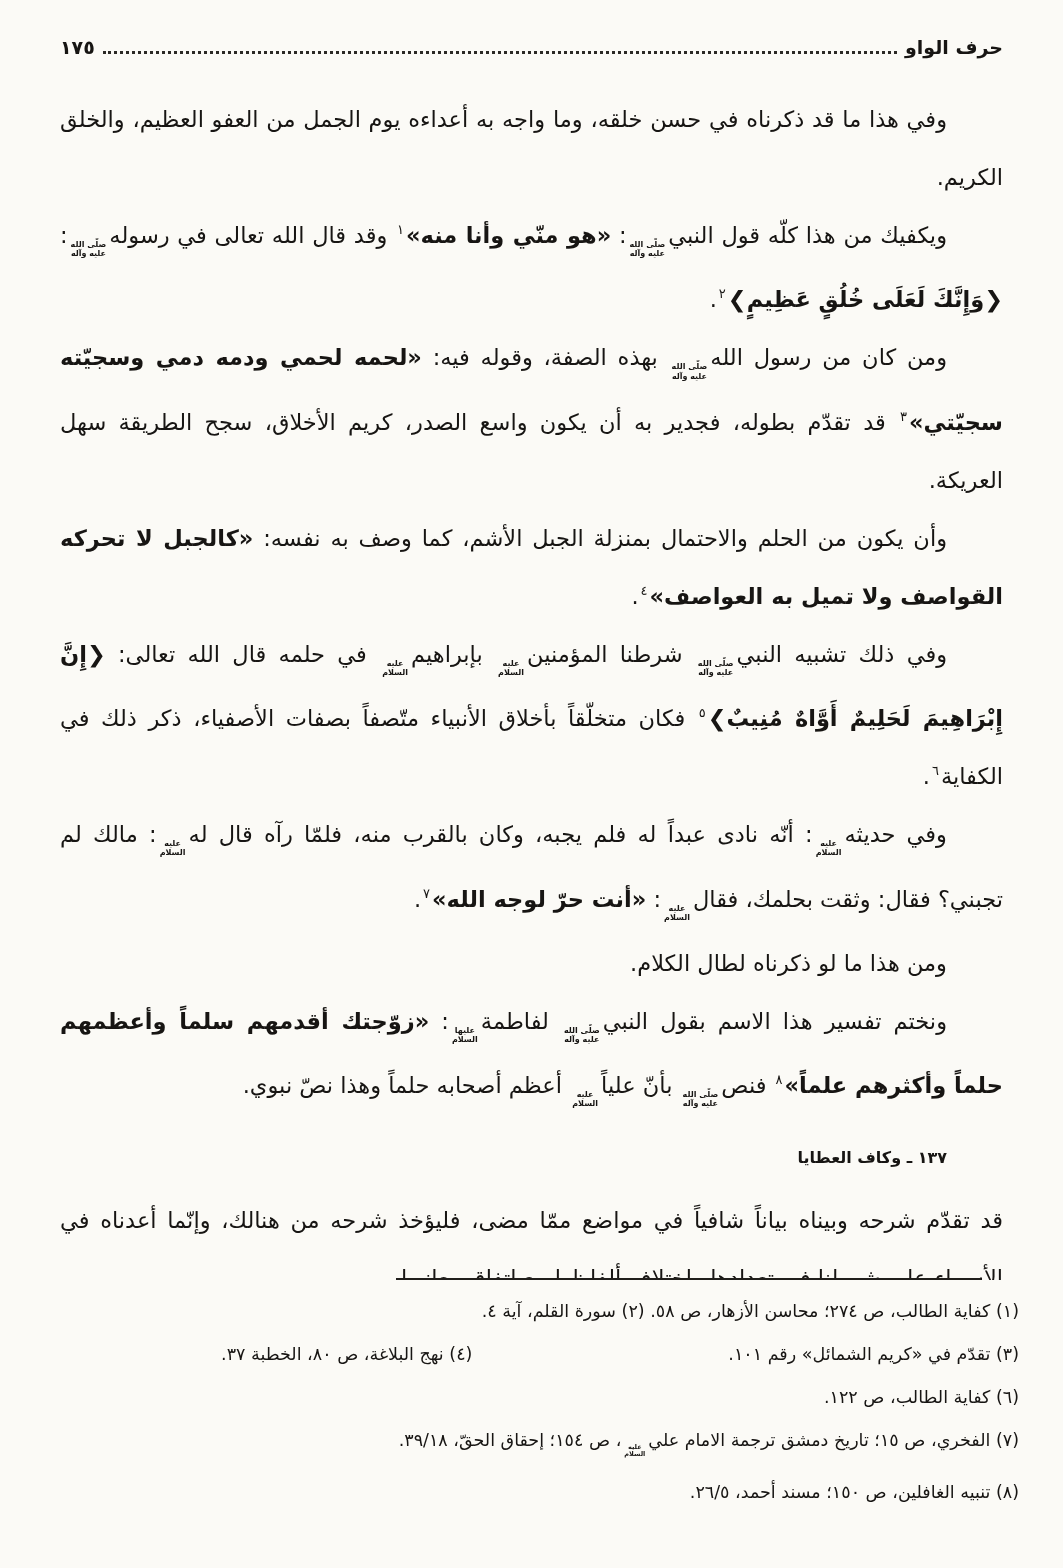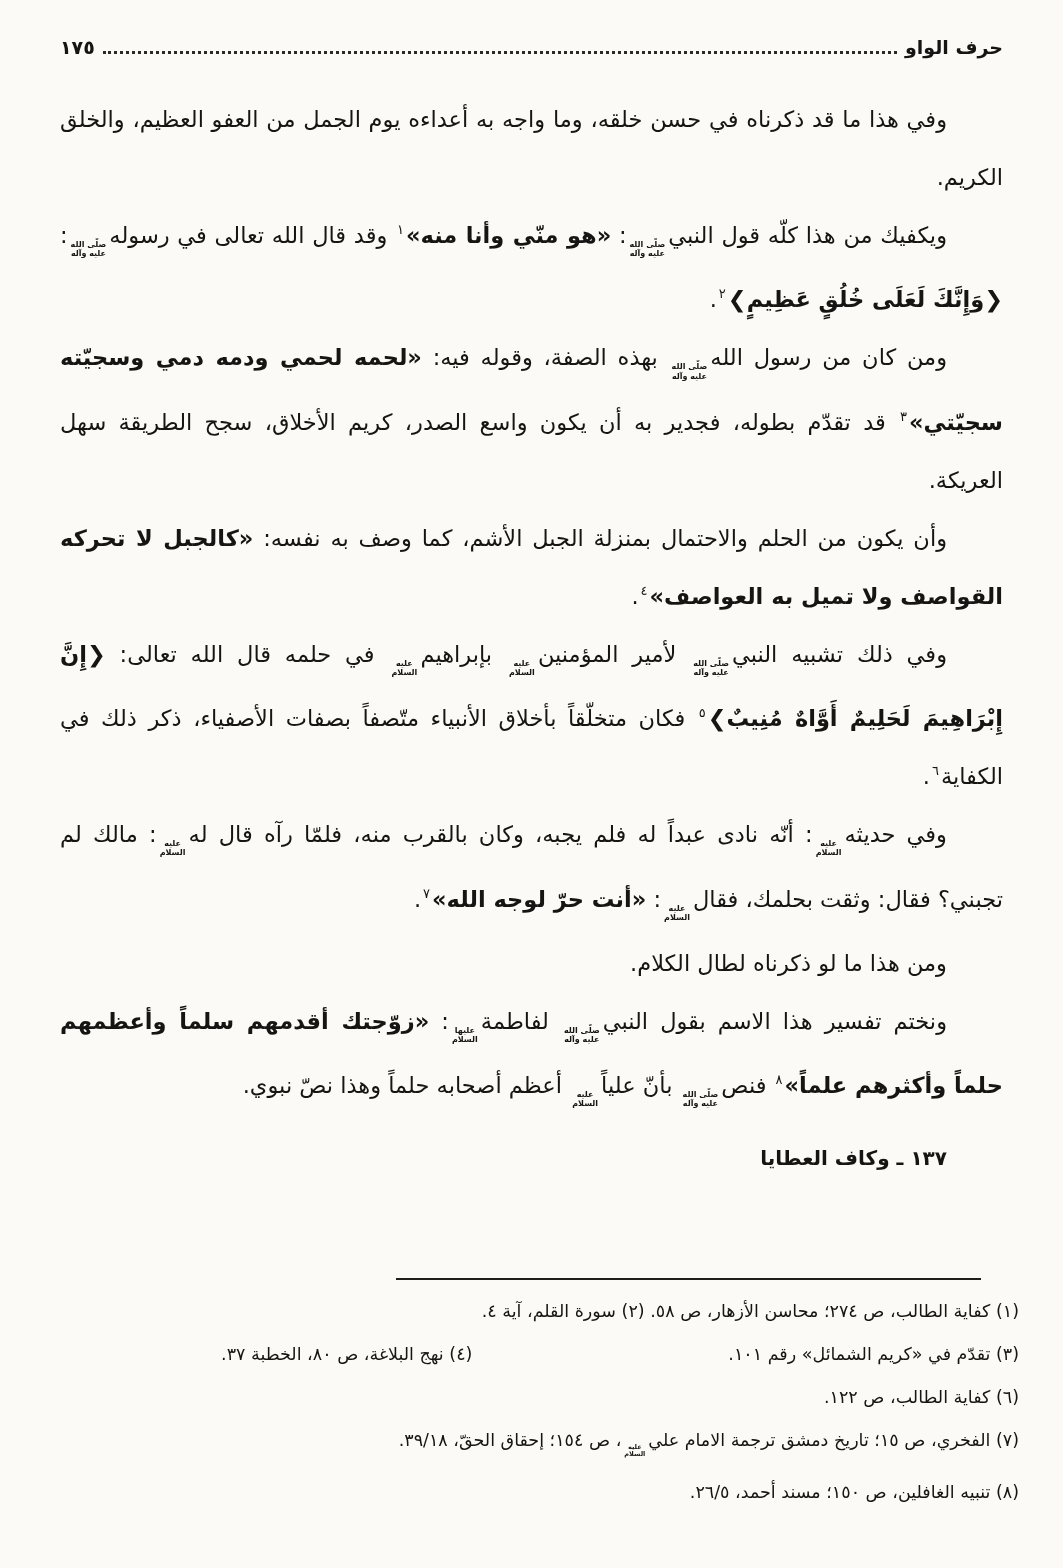--- a/index.html
+++ b/index.html
@@ -26,21 +26,21 @@
   main p{margin:0;}
   main p.indent{text-indent:56px;}
   .seg-h,.seg-q{font-weight:700;}
   .seg-q{letter-spacing:.5px;}
   .seg-bk{font-weight:400;}
   sup.seg-sup{font-size:13px;line-height:0;vertical-align:9px;margin:0 2px;}
   .hon{display:inline-flex;flex-direction:column;align-items:center;justify-content:center;
        font-size:8px;line-height:1.15;font-weight:700;vertical-align:-4px;
        margin:12px 3px;min-width:26px;text-indent:0;}
   .hon .hon-line{display:block;white-space:nowrap;}
-  .heading{font-weight:700;font-size:20px;line-height:58px;margin:8px 0 4px 0;
+  .heading{font-weight:700;font-size:16px;line-height:58px;margin:8px 0 4px 0;
            text-align:right;padding-right:56px;text-indent:0;}
   
   footer{position:absolute;right:44px;left:60px;top:1278px;}
   .fn-rule{border-top:2.5px solid #201e1b;width:585px;margin:0 38px 10px auto;}
   .fn{font-size:17.5px;line-height:43px;text-align:right;}
   .fn-row{display:block;}
   .fn-row.two-col{display:flex;}
   .fn-cell-r{width:57%;}
   .fn-cell-l{width:43%;}
   .fn .hon{font-size:6.5px;min-width:20px;vertical-align:-3px;}
@@ -66,21 +66,21 @@
           <span class="hon-line">عليه وآله</span>
         </span><span class="seg-t">: </span><span class="seg-q">❮وَإِنَّكَ لَعَلَى خُلُقٍ عَظِيمٍ❯</span><sup class="seg-sup">٢</sup><span class="seg-t">.</span></p>
       <p class="indent"><span class="seg-t">ومن كان من رسول الله</span><span class="hon">
           <span class="hon-line">صلّى الله</span>
           <span class="hon-line">عليه وآله</span>
         </span><span class="seg-t"> بهذه الصفة، وقوله فيه: </span><span class="seg-h">«لحمه لحمي ودمه دمي وسجيّته سجيّتي»</span><sup class="seg-sup">٣</sup><span class="seg-t"> قد تقدّم بطوله، فجدير به أن يكون واسع الصدر، كريم الأخلاق، سجح الطريقة سهل العريكة.</span></p>
       <p class="indent"><span class="seg-t">وأن يكون من الحلم والاحتمال بمنزلة الجبل الأشم، كما وصف به نفسه: </span><span class="seg-h">«كالجبل لا تحركه القواصف ولا تميل به العواصف»</span><sup class="seg-sup">٤</sup><span class="seg-t">.</span></p>
       <p class="indent"><span class="seg-t">وفي ذلك تشبيه النبي</span><span class="hon">
           <span class="hon-line">صلّى الله</span>
           <span class="hon-line">عليه وآله</span>
-        </span><span class="seg-t"> لأمير المؤمنين</span><span class="hon">
+        </span><span class="seg-t"> شرطنا المؤمنين</span><span class="hon">
           <span class="hon-line">عليه</span>
           <span class="hon-line">السلام</span>
         </span><span class="seg-t"> بإبراهيم</span><span class="hon">
           <span class="hon-line">عليه</span>
           <span class="hon-line">السلام</span>
         </span><span class="seg-t"> في حلمه قال الله تعالى: </span><span class="seg-q">❮إِنَّ إِبْرَاهِيمَ لَحَلِيمٌ أَوَّاهٌ مُنِيبٌ❯</span><sup class="seg-sup">٥</sup><span class="seg-t"> فكان متخلّقاً بأخلاق الأنبياء متّصفاً بصفات الأصفياء، ذكر ذلك في </span><span class="seg-bk">الكفاية</span><sup class="seg-sup">٦</sup><span class="seg-t">.</span></p>
       <p class="indent"><span class="seg-t">وفي حديثه</span><span class="hon">
           <span class="hon-line">عليه</span>
           <span class="hon-line">السلام</span>
         </span><span class="seg-t">: أنّه نادى عبداً له فلم يجبه، وكان بالقرب منه، فلمّا رآه قال له</span><span class="hon">
@@ -98,20 +98,21 @@
           <span class="hon-line">عليها</span>
           <span class="hon-line">السلام</span>
         </span><span class="seg-t">: </span><span class="seg-h">«زوّجتك أقدمهم سلماً وأعظمهم حلماً وأكثرهم علماً»</span><sup class="seg-sup">٨</sup><span class="seg-t"> فنص</span><span class="hon">
           <span class="hon-line">صلّى الله</span>
           <span class="hon-line">عليه وآله</span>
         </span><span class="seg-t"> بأنّ علياً</span><span class="hon">
           <span class="hon-line">عليه</span>
           <span class="hon-line">السلام</span>
         </span><span class="seg-t"> أعظم أصحابه حلماً وهذا نصّ نبوي.</span></p>
       <div class="heading">١٣٧ ـ وكاف العطايا</div>
+      <p class=""><span class="seg-t">قد تقدّم شرحه وبيناه بياناً شافياً في مواضع ممّا مضى، فليؤخذ شرحه من هنالك، وإنّما أعدناه في الأسماء على شرطنا في تعدادها واختلاف ألفاظها مع اتفاق معانيها.</span></p>
     </main>
 
   <footer>
     <div class="fn-rule"></div>
     <div id="fn-rows" class="fn">
         <div class="fn-row">
           <div class="fn-cell-full"><span class="seg-t">(١) كفاية الطالب، ص ٢٧٤؛ محاسن الأزهار، ص ٥٨. (٢) سورة القلم، آية ٤.</span></div>
         </div>
         <div class="fn-row two-col">
           <div class="fn-cell-r"><span class="seg-t">(٣) تقدّم في «كريم الشمائل» رقم ١٠١.</span></div>

